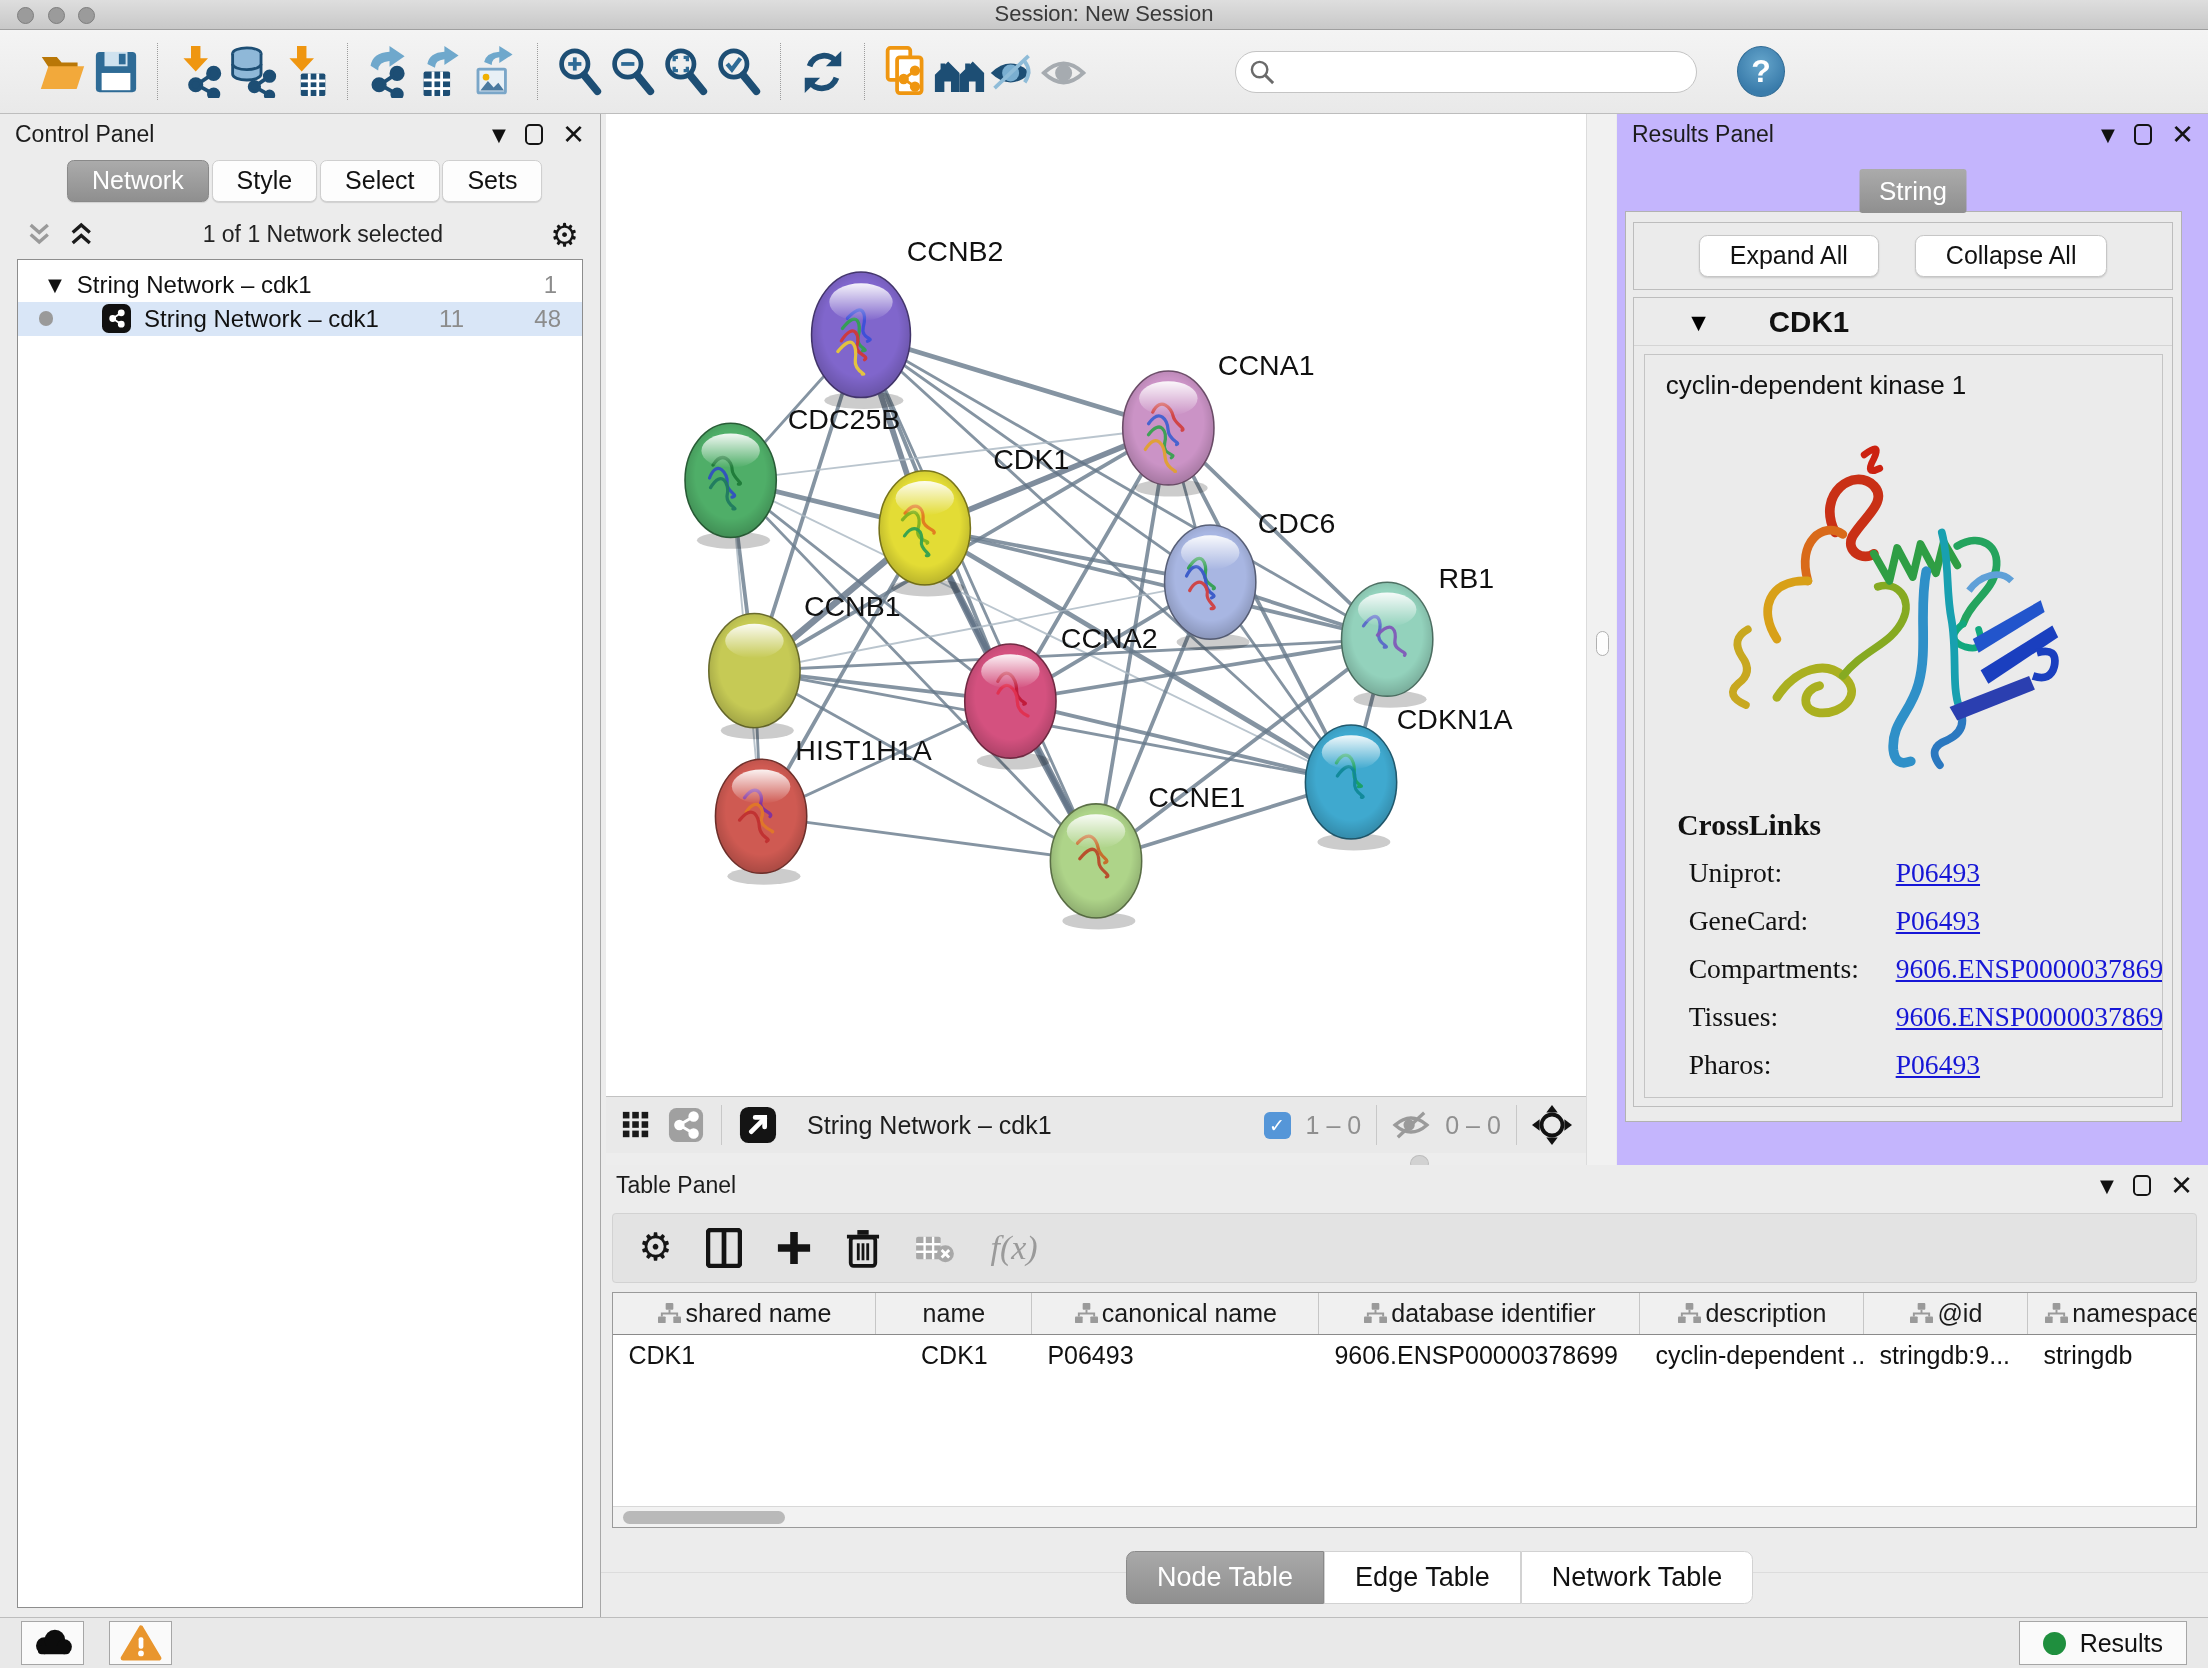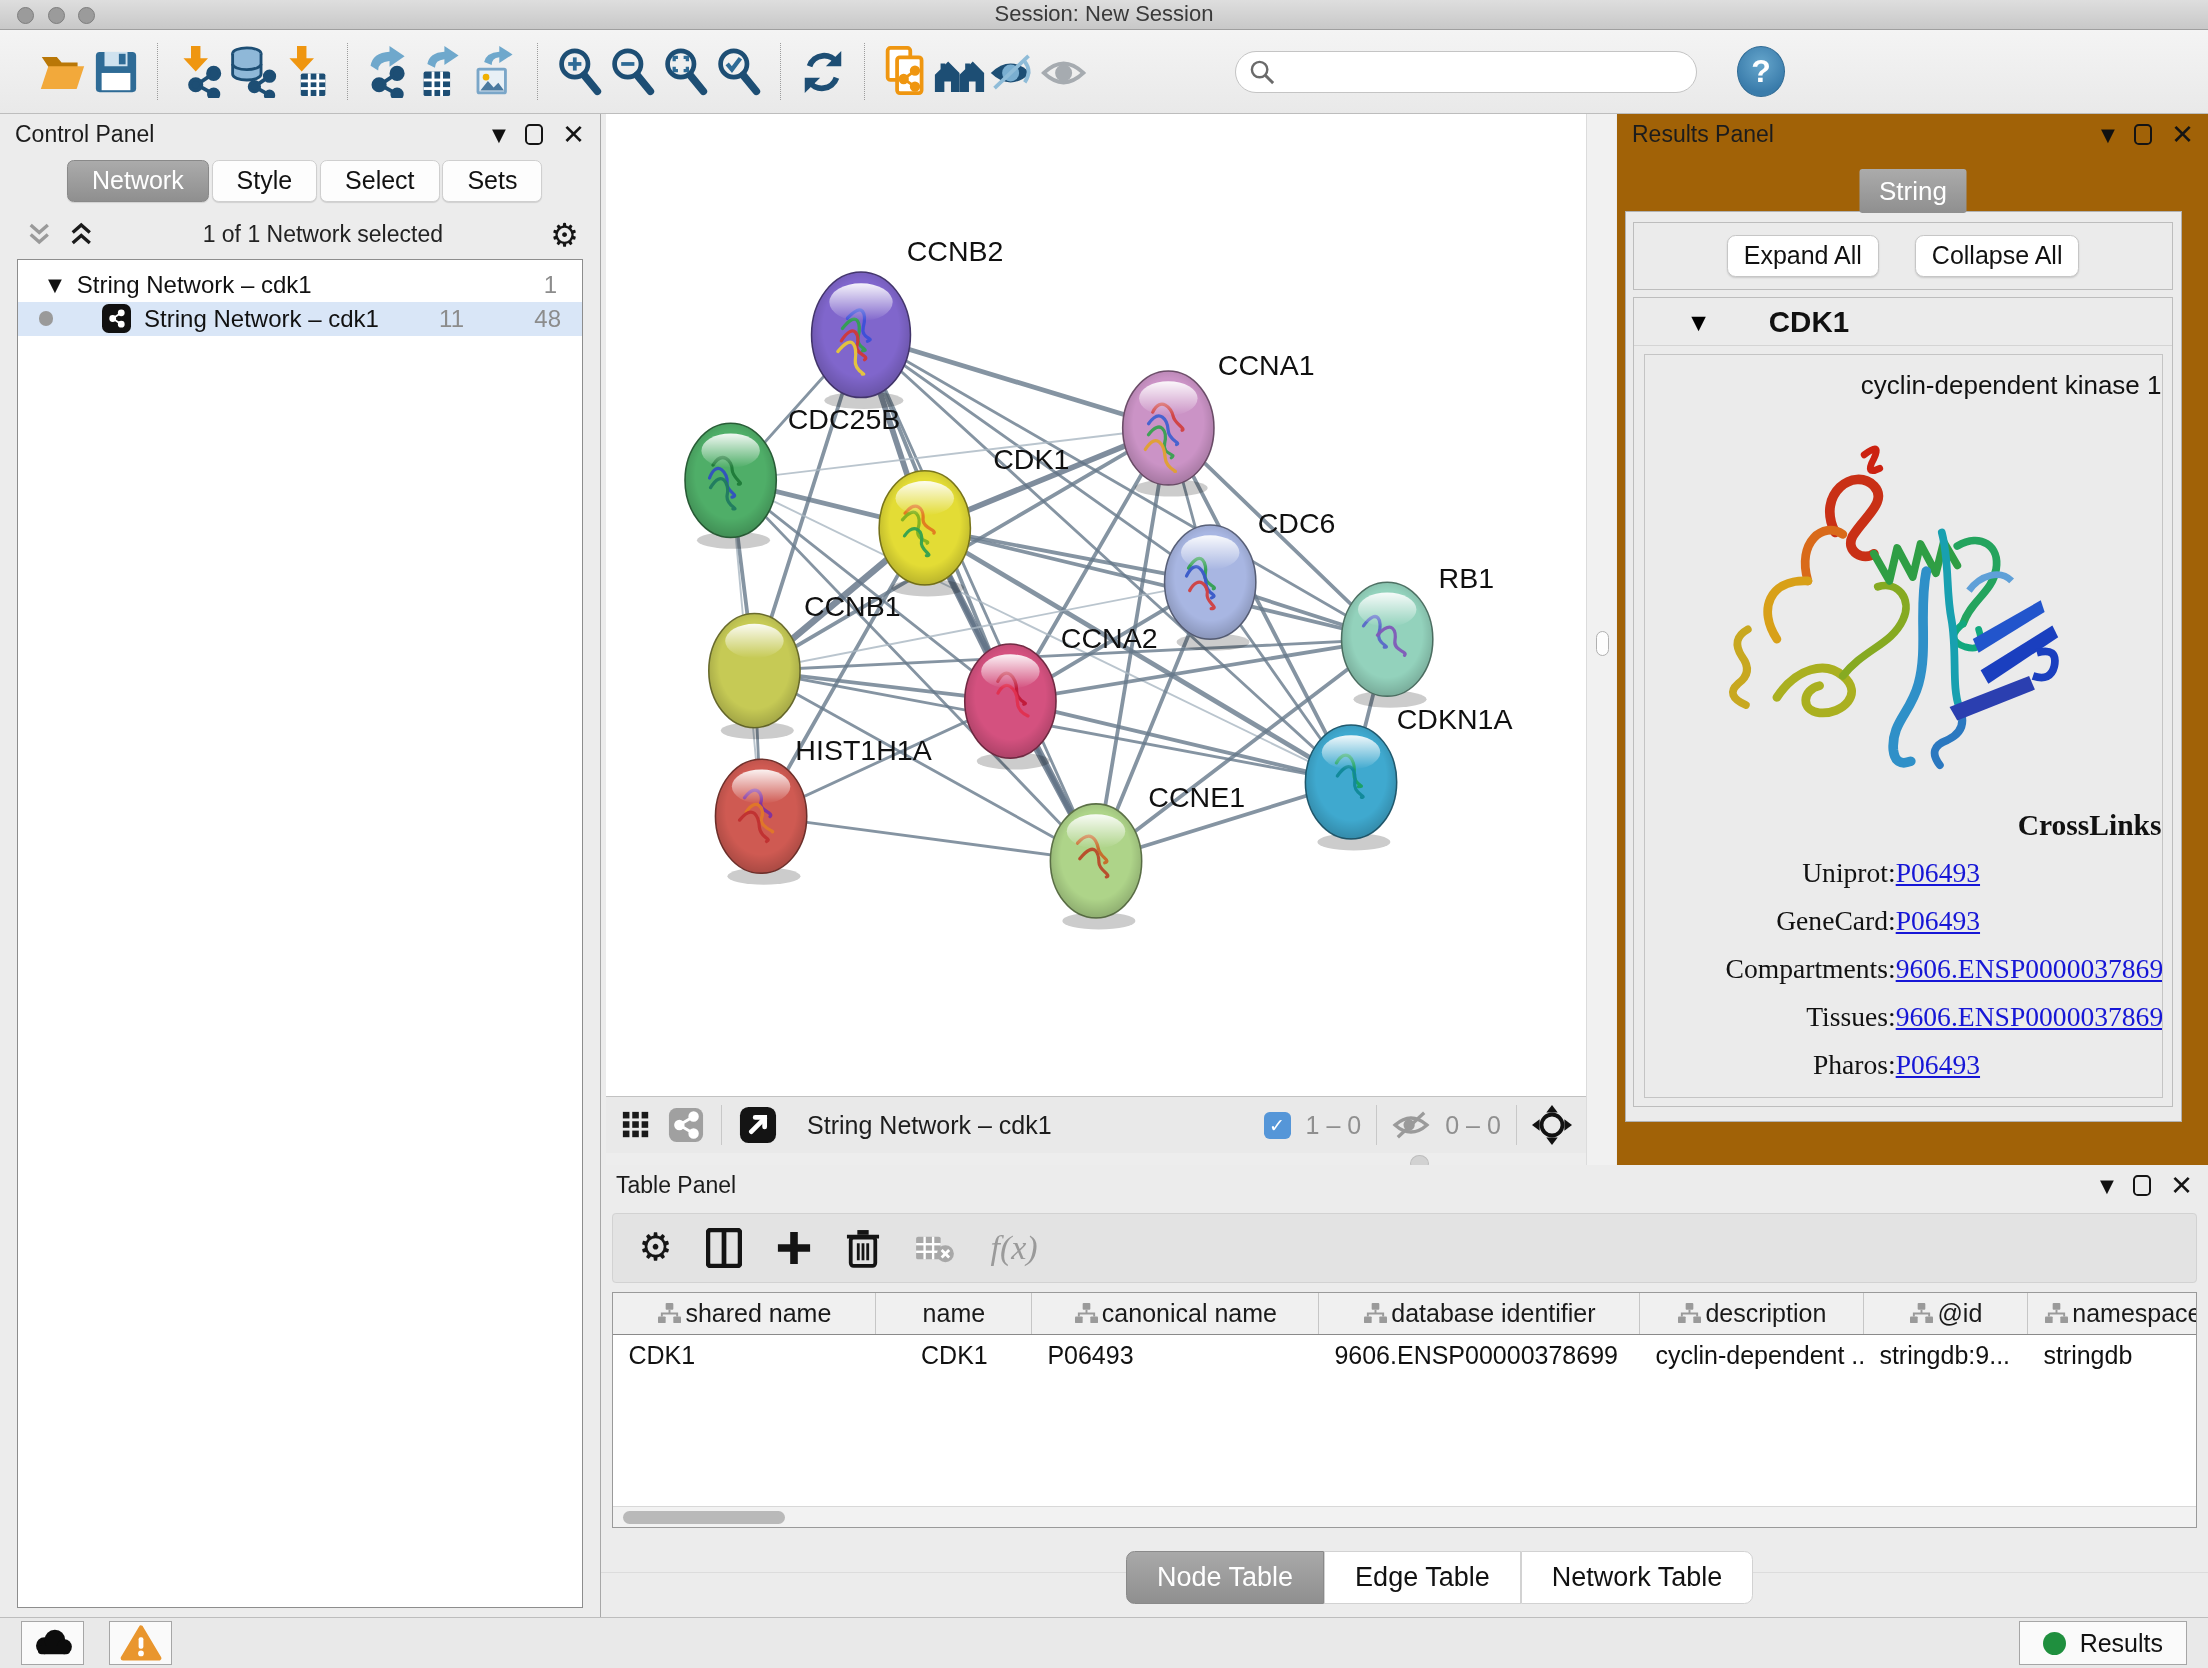--- a/index.html
+++ b/index.html
@@ -82,29 +82,29 @@
   .nt-title { font-size:25px; color:#1d1d1d; margin-left:13.3px; }
   .nt-counts { font-size:25px; color:#8f8f8f; }
   .nt-right { margin-left:auto; display:flex; align-items:center; gap:15px; }
   .nt-check { width:27px; height:27px; border-radius:5.7px; background:#5596d8; color:#fff; font-size:19px;
     display:flex; align-items:center; justify-content:center; }
   .h-divider { position:absolute; left:4.8px; top:1039px; width:981px; height:12.4px; background:#ededed; }
   .h-handle { position:absolute; left:804px; top:1.9px; width:19px; height:17px; border-radius:50%;
     background:#d2d2d2; border:1px solid #bdbdbd; }
 
   
-  .results-panel { width:592px; position:relative; flex:none; background:#a16207;text-align:right; }
+  .results-panel { width:592px; position:relative; flex:none; background:#c4b5fd; }
   .rp-tab { position:absolute; top:55px; left:50%; transform:translateX(-50%); min-width:107px; height:44px;
     background:linear-gradient(#ababab,#8f8f8f); color:#fff; font-size:26px; border-radius:3px;
     display:flex; align-items:center; justify-content:center; z-index:2; padding:0 19px; }
   .rp-box { position:absolute; left:7.6px; top:97px; width:557px; height:911px; border:1.9px solid #b2b2b2;
     background:#ebebeb; }
   .rp-buttons { margin:9.5px 7.6px 7.6px; height:68px; border:1px solid #bdbdbd; display:flex;
     align-items:center; justify-content:center; gap:36px; }
-  .rp-btn { height:42px; padding:0 16px; background:#fff; border:1px solid #c6c6c6; border-radius:8.6px;
+  .rp-btn { height:42px; padding:0 30px; background:#fff; border:1px solid #c6c6c6; border-radius:8.6px;
     font-size:25px; display:flex; align-items:center; box-shadow:0 1px 1.9px rgba(0,0,0,.15); color:#111; }
   .rp-entry { margin:0 7.6px; border:1px solid #bdbdbd; height:810px; }
   .entry-head { height:48px; display:flex; align-items:center; border-bottom:1px solid #d4d4d4; }
   .entry-caret { font-family:"DejaVu Sans",sans-serif; font-size:19px; margin-left:57px; }
   .entry-name { margin-left:63px; font-size:29.5px; font-weight:bold; color:#111; }
   .entry-body { margin:7.6px 9.5px; border:1px solid #c4c4c4; height:744px; background:#ebebeb; overflow:hidden; }
   .entry-desc { padding:15px 0 0 21px; font-size:26px; color:#111; }
   .protein { display:block; margin:15px auto 0; }
   .crosslinks { margin:5.7px 0 0 44px; font-family:"Liberation Serif","DejaVu Serif",serif; color:#111; }
   .cl-title { font-size:29.5px; font-weight:bold; margin-bottom:15px; margin-left:-11.4px; }

